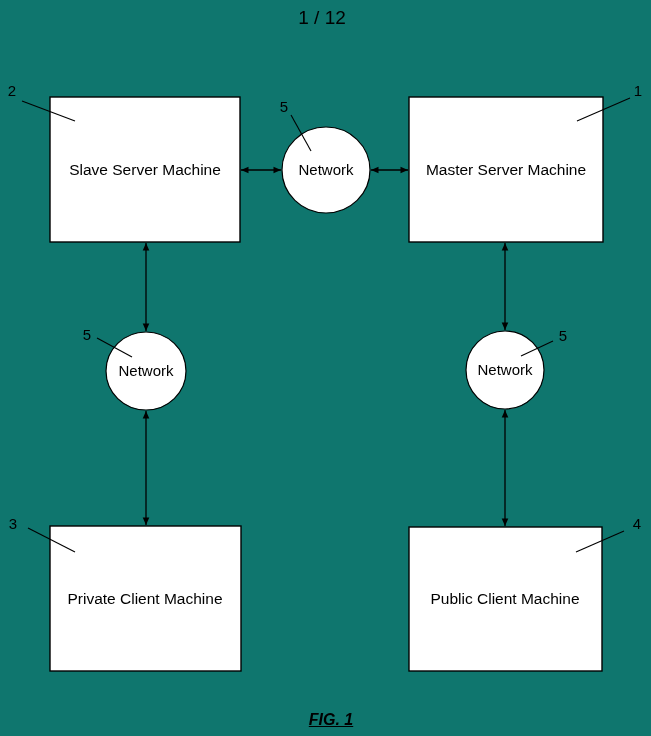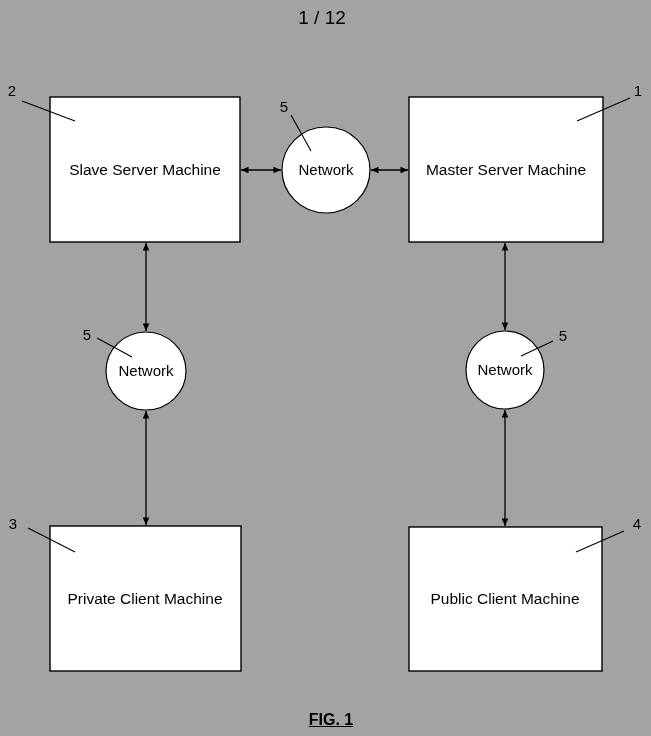--- a/index.html
+++ b/index.html
@@ -5,21 +5,21 @@
   html, body {
     margin: 0;
     padding: 0;
     background: #ffffff;
     font-family: "Liberation Sans", sans-serif;
   }
   #canvas {
     position: relative;
     width: 651px;
     height: 736px;
-    background: #a3a3a3;
+    background: #0f766e;
     overflow: hidden;
   }
   #diagram-svg {
     position: absolute;
     left: 0;
     top: 0;
   }
   .box {
     fill: #ffffff;
     stroke: #000000;
@@ -68,20 +68,21 @@
   .fig-caption {
     position: absolute;
     top: 711px;
     left: 331px;
     transform: translateX(-50%);
     font-size: 16px;
     font-weight: bold;
     text-decoration: underline;
     color: #000000;
     white-space: nowrap;
+    font-style: italic;
   }
 </style>
 </head>
 <body>
 
 <div id="canvas">
 
   <div class="page-indicator">1 / 12</div>
 
   <svg id="diagram-svg" width="651" height="736" viewBox="0 0 651 736" xmlns="http://www.w3.org/2000/svg">

